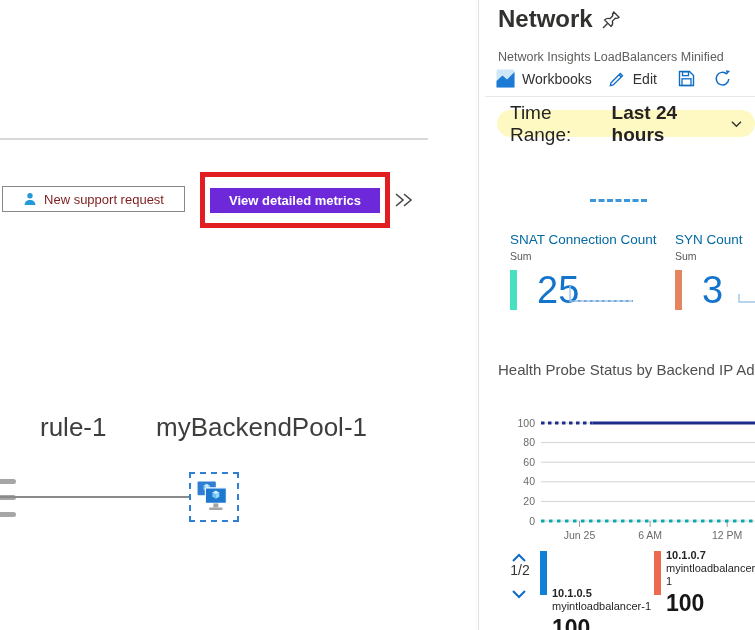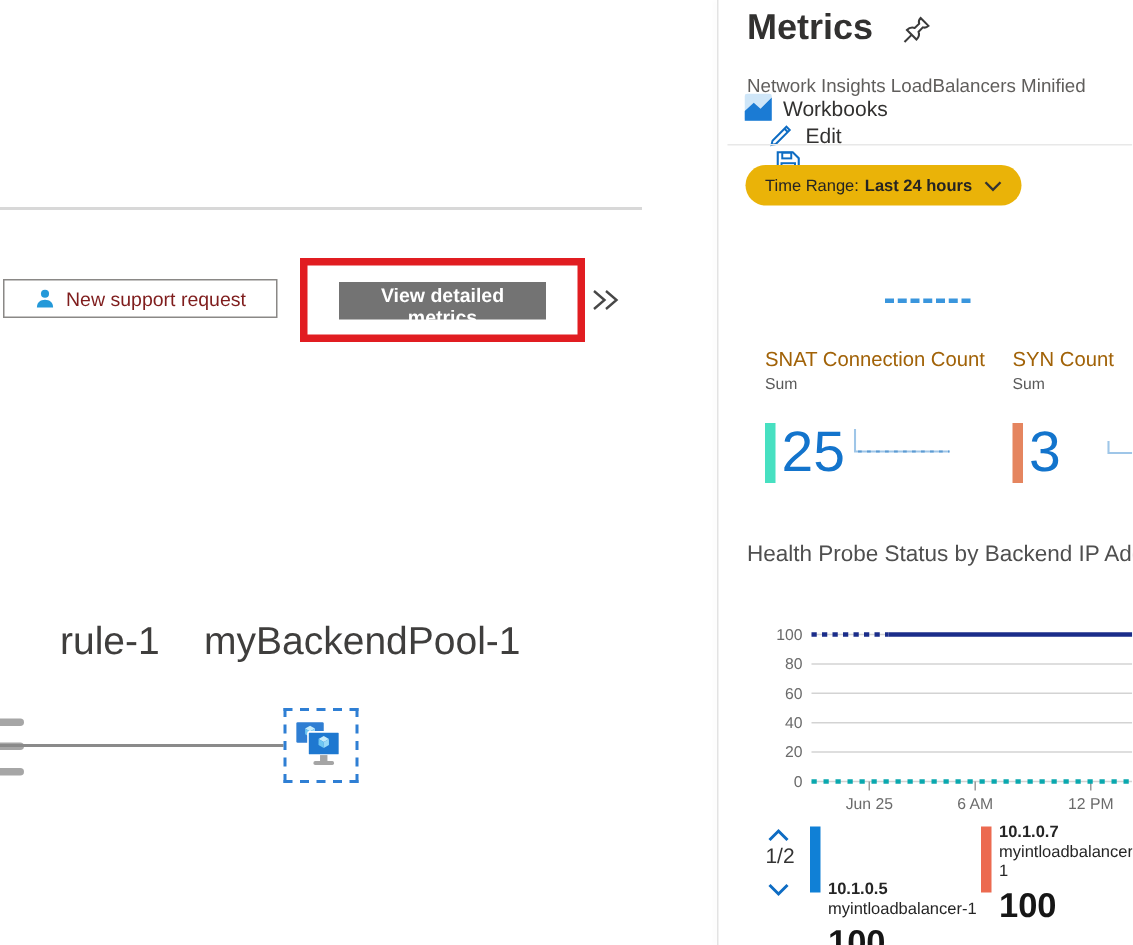--- a/index.html
+++ b/index.html
@@ -7,46 +7,46 @@
          font-family:"Liberation Sans",sans-serif;color:#323130;}
   .abs{position:absolute;}
 
   
   .lp-divider{left:0;top:138px;width:428px;height:2px;background:#d8d8d8;}
   .btn-outline{left:2px;top:186px;width:183px;height:26px;background:#fff;border:1px solid #8a8886;
                display:flex;align-items:center;justify-content:center;gap:7px;font-size:13px;color:#7f1d1d;
                font-family:"Liberation Sans",sans-serif;cursor:pointer;box-sizing:border-box;}
   .red-annotation{left:200px;top:172px;width:190px;height:56px;border:5px solid #e11d21;box-sizing:border-box;
                   display:flex;align-items:center;justify-content:center;}
-  .btn-primary{width:138px;height:25px;background:#737373;color:#fff;border:none;font-size:13px;font-weight:bold;
+  .btn-primary{width:170px;height:25px;background:#6d28d9;color:#fff;border:none;font-size:13px;font-weight:bold;
                font-family:"Liberation Sans",sans-serif;cursor:pointer;}
   .expand-chevrons{left:393px;top:191px;width:22px;height:18px;cursor:pointer;}
   .topo-text{font-size:26px;color:#3f3e3d;white-space:nowrap;margin-left:40px;}
   .stub{left:0;width:16px;height:5px;background:#a6a6a6;border-radius:0 3px 3px 0;}
   .connector{left:0;top:496px;width:190px;height:2px;background:#8a8a8a;}
   .pool-box{left:189px;top:472px;width:50px;height:50px;border:2px dashed #2f7fd4;box-sizing:border-box;
             background:#fff;display:flex;align-items:center;justify-content:center;cursor:pointer;}
   .v-sep{left:478px;top:0;width:1px;height:630px;background:#e3e3e3;box-shadow:-2px 0 3px rgba(0,0,0,0.04);}
 
   
   .panel-title{left:498px;top:5px;font-size:24px;font-weight:600;color:#323130;}
   .pin-btn{left:601px;top:10px;width:20px;height:20px;cursor:pointer;}
   .panel-subtitle{left:498px;top:50px;font-size:12.5px;color:#605e5c;}
-  .toolbar{left:496px;top:62px;height:26px;display:flex;align-items:flex-start;flex-direction:column;}
+  .toolbar{left:496px;top:62px;height:26px;display:flex;align-items:flex-end;}
   .tb-item{display:flex;align-items:center;gap:7px;font-size:14px;color:#323130;cursor:pointer;}
   .tb-divider{left:485px;top:96px;width:270px;height:1px;background:#e8e8e8;}
-  .pill{left:497px;top:110px;height:27px;background:#eab308;border-radius:14px;display:flex;align-items:center;
-        padding:0 13px;font-size:11px;color:#252423;cursor:pointer;gap:4px;}
+  .pill{left:497px;top:110px;height:27px;background:#fef9c3;border-radius:14px;display:flex;align-items:center;
+        padding:0 13px;font-size:19px;color:#252423;cursor:pointer;gap:4px;}
   .pill b{font-weight:bold;}
   .section-title{left:498px;top:172px;font-size:15px;color:#4f4f4f;white-space:nowrap;}
   .tab-underline{left:590px;top:199px;width:57px;height:0;border-bottom:3px dashed #3a96dd;}
   .tile{width:170px;}
-  .tile-title{font-size:13.5px;color:#a16207;white-space:nowrap;}
+  .tile-title{font-size:13.5px;color:#0369a1;white-space:nowrap;}
   .tile-agg{font-size:10.5px;color:#595959;margin-top:3px;}
-  .tile-valrow{display:flex;align-items:flex-start;gap:4px;margin-top:20px;height:40px;}
+  .tile-valrow{display:flex;align-items:flex-start;gap:20px;margin-top:8px;height:40px;}
   .tile-bar{width:7px;height:40px;}
   .tile-value{font-size:38px;line-height:40px;color:#1374cc;}
   .chart-title{left:498px;top:361px;font-size:15px;color:#4f4f4f;white-space:nowrap;width:320px;}
   .tick-label{font-size:10.5px;fill:#6b6b6b;font-family:"Liberation Sans",sans-serif;}
   .pager-num{left:503px;top:562px;width:34px;text-align:center;font-size:14px;color:#333;}
   .pager-btn{width:18px;height:12px;cursor:pointer;}
   .leg-bar{width:7px;height:44px;top:551px;}
   .leg-ip{font-size:11px;font-weight:bold;color:#252525;line-height:13px;}
   .leg-name{font-size:11px;color:#252525;line-height:13px;}
   .leg-val{font-size:23px;font-weight:bold;color:#161616;margin-top:2px;}
@@ -71,21 +71,21 @@
   </div>
 
   <div class="abs expand-chevrons">
     <svg width="22" height="18" viewBox="0 0 22 18">
       <polyline points="3,3 10,9 3,15" fill="none" stroke="#474747" stroke-width="1.6"></polyline>
       <polyline points="11,3 18,9 11,15" fill="none" stroke="#474747" stroke-width="1.6"></polyline>
     </svg>
   </div>
 
   <div class="abs topo-text" style="left:0;top:412px;">rule-1</div>
-  <div class="abs topo-text" style="left:96px;top:412px;">myBackendPool-1</div>
+  <div class="abs topo-text" style="left:116px;top:412px;">myBackendPool-1</div>
 
   <div class="abs stub" style="top:479px;"></div>
   <div class="abs stub" style="top:495px;"></div>
   <div class="abs stub" style="top:512px;"></div>
   <div class="abs connector"></div>
 
   <div class="abs pool-box">
     <svg width="42" height="42" viewBox="0 0 46 46">
       <rect x="5" y="6" width="20" height="15" rx="1" fill="#2f7ed3"></rect>
       <polygon points="15,8.5 18.6,10.6 15,12.7 11.4,10.6" fill="#c6ecfb"></polygon>
@@ -95,21 +95,21 @@
       <polygon points="25,16 28.8,18.2 25,20.4 21.2,18.2" fill="#c6ecfb"></polygon>
       <polygon points="21.2,18.2 25,20.4 25,24.8 21.2,22.6" fill="#6fc7f2"></polygon>
       <polygon points="28.8,18.2 25,20.4 25,24.8 28.8,22.6" fill="#97d9f7"></polygon>
       <rect x="22.3" y="30" width="5.4" height="4.4" fill="#a5a5a5"></rect>
       <rect x="17.5" y="34.4" width="15" height="2.8" rx="1.2" fill="#a5a5a5"></rect>
     </svg>
   </div>
 
   <div class="abs v-sep"></div>
 
-  <div class="abs panel-title">Metrics</div>
+  <div class="abs panel-title">Network</div>
 
   <div class="abs pin-btn">
     <svg width="20" height="20" viewBox="0 0 16 16">
       <path d="M10.2 1.6 L14.4 5.8 C13.6 6.6 12.4 6.9 11.4 6.6 L9.1 8.9 C9.6 10.4 9.2 12 8 13.1 L2.9 8 C4 6.8 5.6 6.4 7.1 6.9 L9.4 4.6 C9.1 3.6 9.4 2.4 10.2 1.6 Z" fill="none" stroke="#3b3b3b" stroke-width="1.1"></path>
       <line x1="5.4" y1="10.6" x2="1.6" y2="14.4" stroke="#3b3b3b" stroke-width="1.1"></line>
     </svg>
   </div>
 
   <div class="abs panel-subtitle">Network Insights LoadBalancers Minified</div>
 

